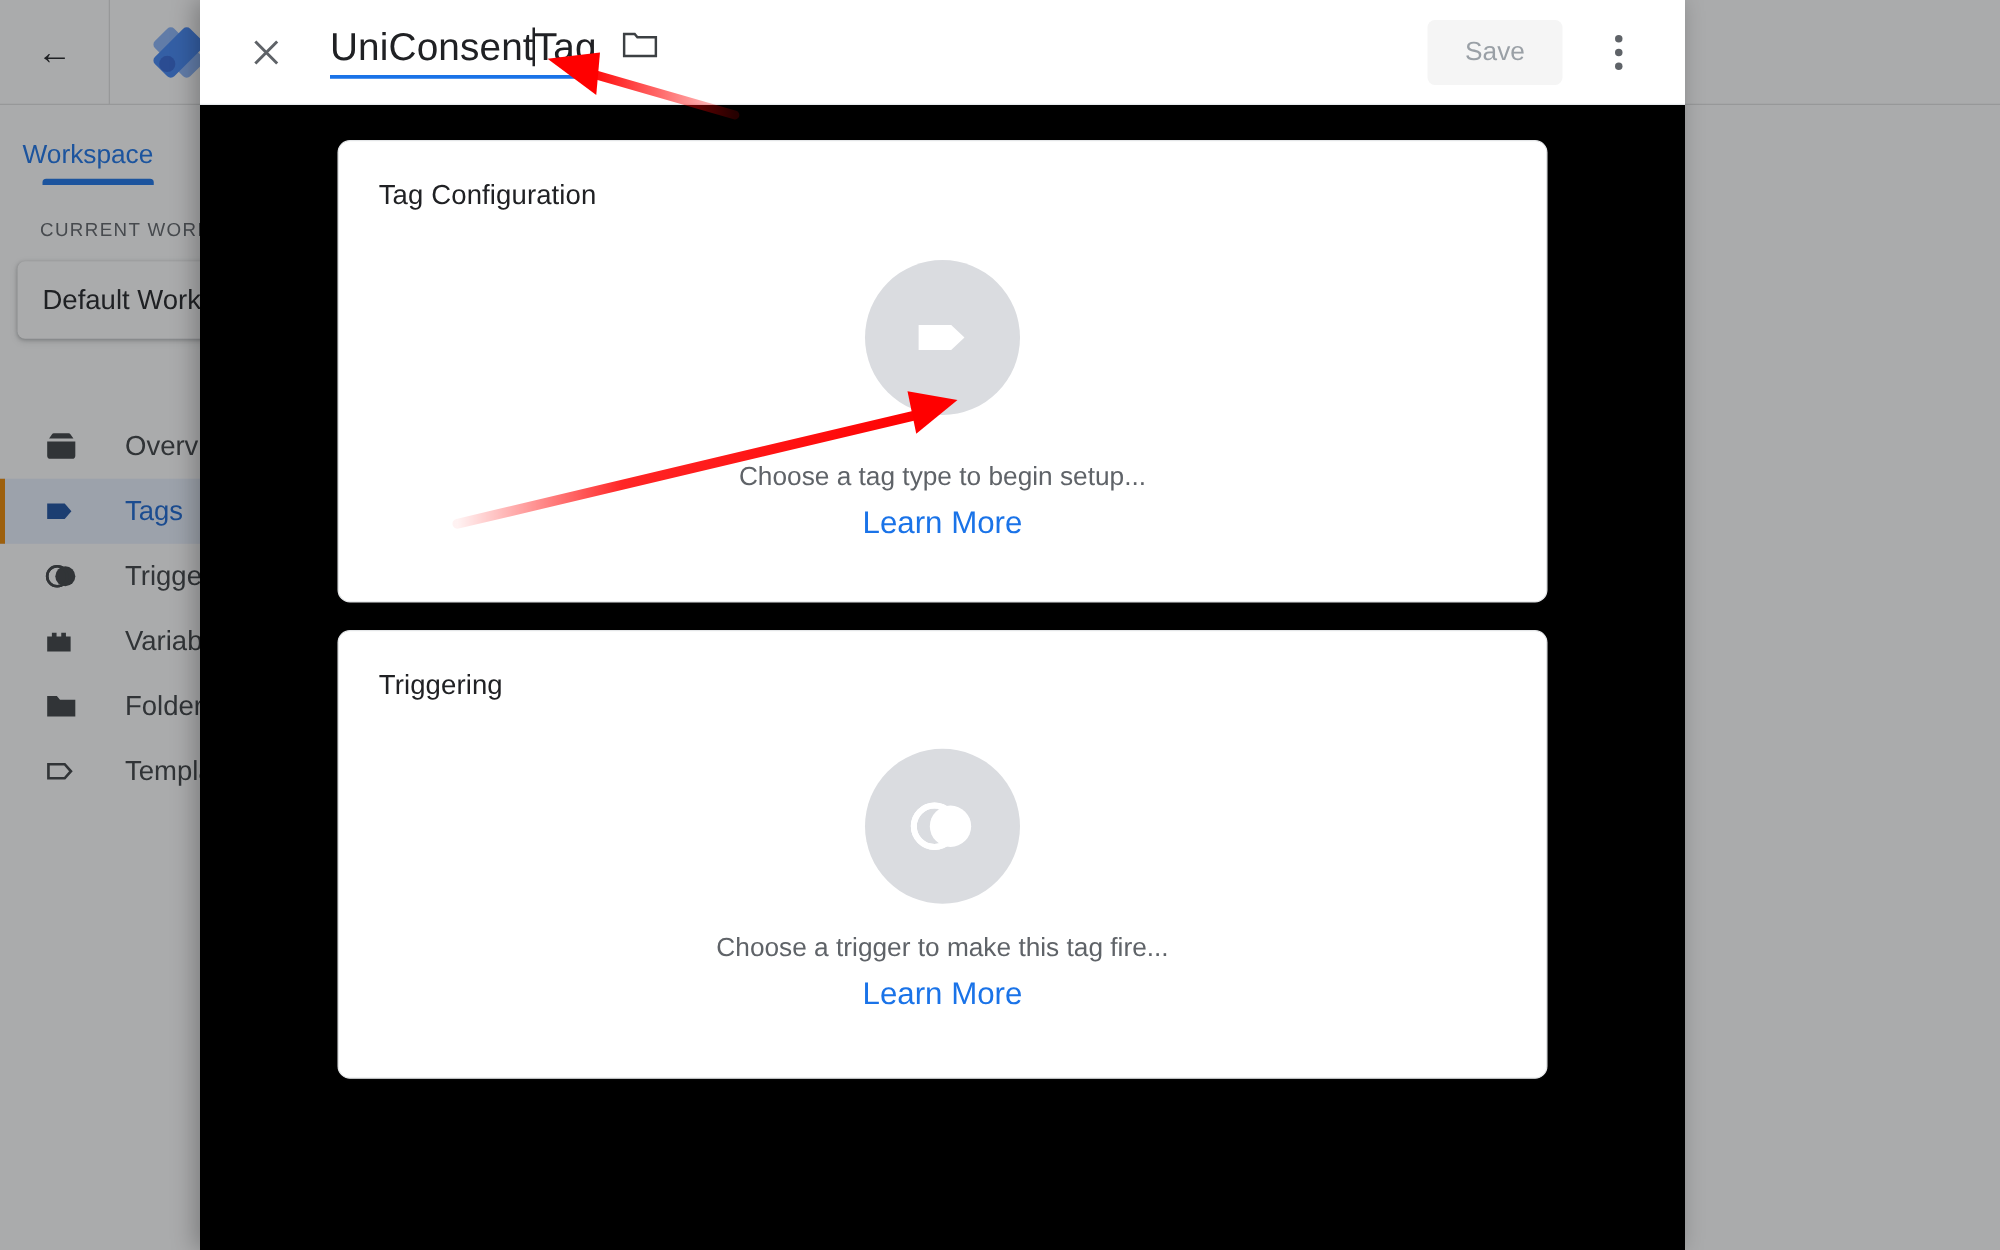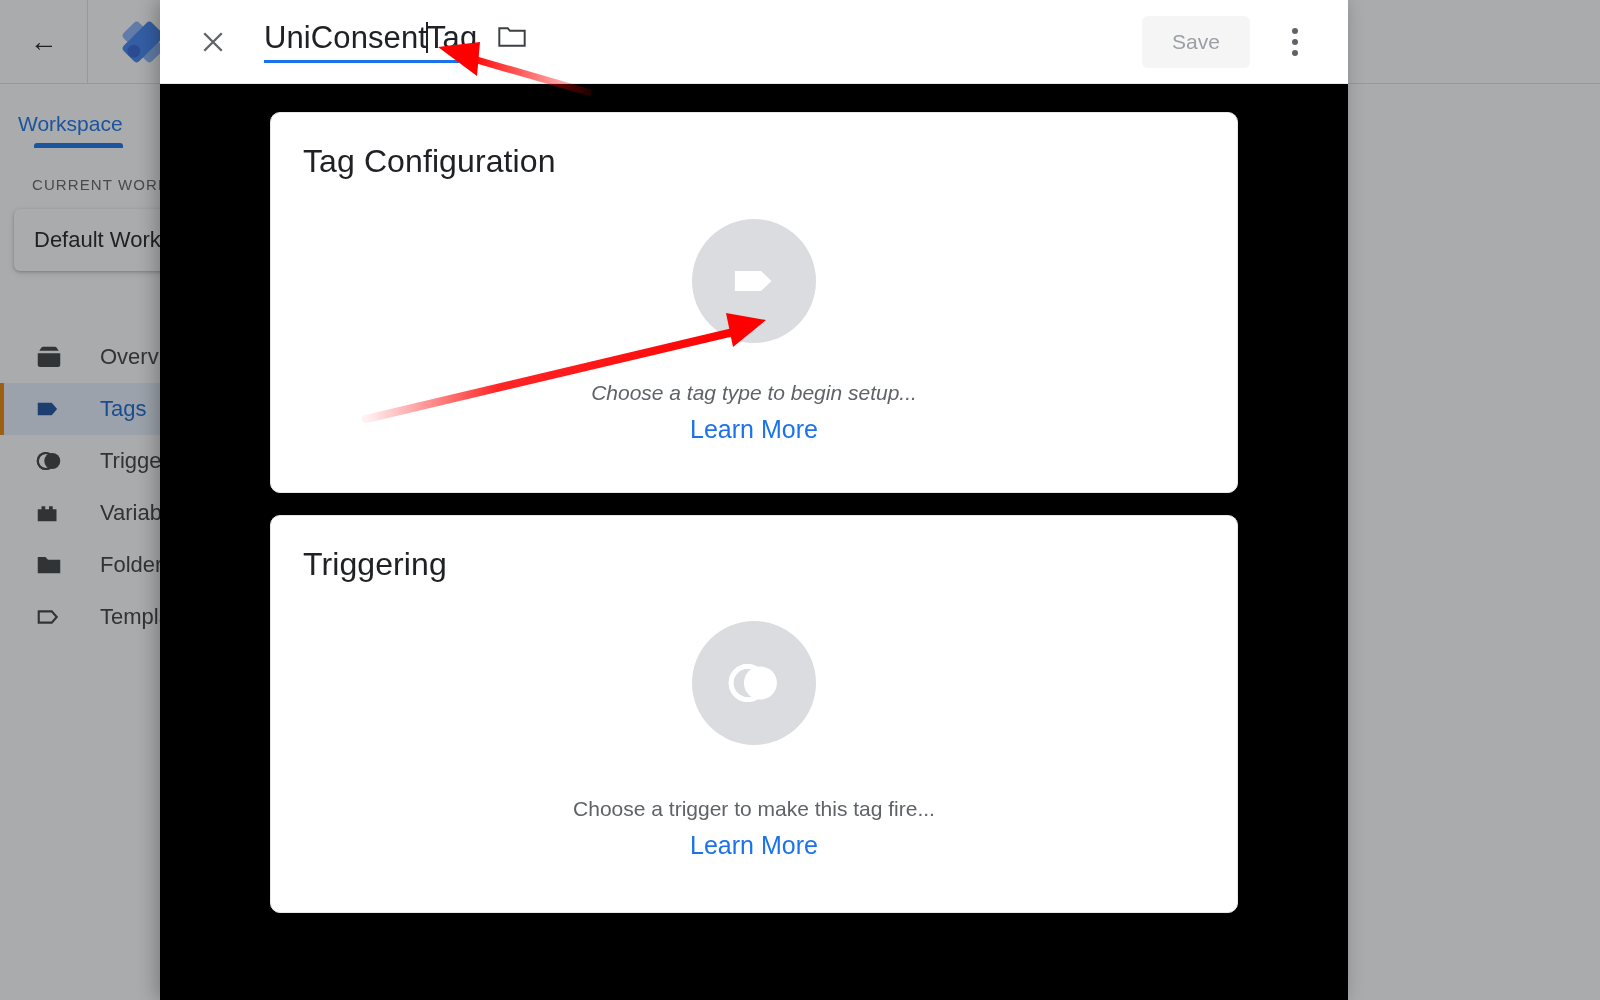--- a/index.html
+++ b/index.html
@@ -118,37 +118,37 @@
   }
   .kebab i { width: 6px; height: 6px; border-radius: 50%; background: #5f6368; display: block; }
 
   .modal-body { padding: 28px 110px 0 110px; }
   .card {
     background: #ffffff; border: 1px solid #e4e6e8; border-radius: 10px;
     box-shadow: 0 1px 2px rgba(60,64,67,.08);
   }
   .card + .card { margin-top: 22px; }
   .card-title {
-    font-size: 32px; color: #202124; padding: 30px 0 0 32px; letter-spacing: .1px;
+    font-size: 22px; color: #202124; padding: 30px 0 0 32px; letter-spacing: .1px;
   }
   .empty-state {
     display: flex; flex-direction: column; align-items: center;
   }
   .empty-circle {
     width: 124px; height: 124px; border-radius: 50%; background: #dadce0;
     display: flex; align-items: center; justify-content: center;
   }
   .empty-hint { font-size: 21px; color: #5f6368; }
   .learn-more { font-size: 25px; color: #1a73e8; cursor: pointer; }
 
   #card-tag .empty-state { padding: 39px 0 48px 0; }
-  #card-tag .empty-hint { margin-top: 38px; font-style: italic; }
+  #card-tag .empty-hint { margin-top: 38px; }
   #card-tag .learn-more { margin-top: 10px; }
   #card-trigger .empty-state { padding: 38px 0 52px 0; }
-  #card-trigger .empty-hint { margin-top: 52px; }
+  #card-trigger .empty-hint { margin-top: 24px; }
   #card-trigger .learn-more { margin-top: 10px; }
 
   
   .annot { position: absolute; left: 0; top: 0; width: 1600px; height: 1000px;
     pointer-events: none; }
 </style>
 </head>
 <body>
 
 <div id="root">

